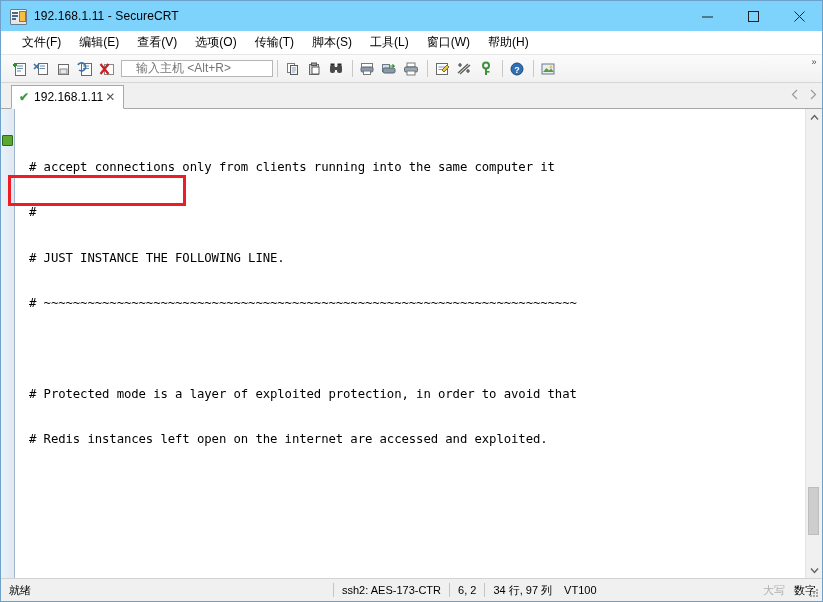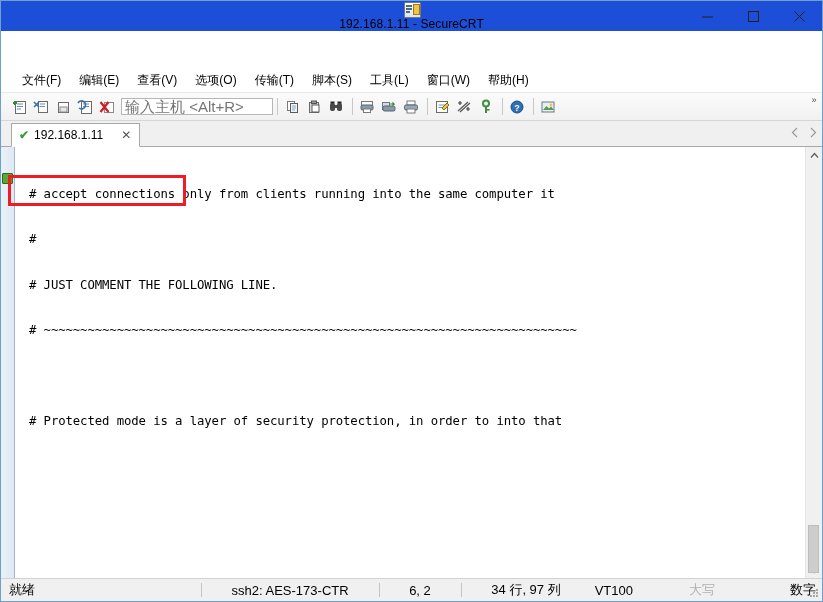--- a/index.html
+++ b/index.html
@@ -31,26 +31,25 @@
     border: 1px solid #6ea0cc;
     background: #ffffff;
     display: flex;
     flex-direction: column;
   }
 
   
   .titlebar {
     height: 30px;
     min-height: 30px;
-    background: #1d4ed8;
+    background: #7dd3fc;
     display: flex;
     align-items: center;
     position: relative;
     border-bottom: 1px solid #ffffff;
-    flex-direction: column;
   }
   .app-icon {
     width: 16px; height: 16px;
     margin-left: 9px;
     margin-right: 8px;
     position: relative;
     flex: 0 0 auto;
   }
   .app-icon .ic-body {
     position: absolute; left: 0; top: 1px;
@@ -97,21 +96,20 @@
 
   
   .menubar {
     height: 22px;
     min-height: 22px;
     background: #ffffff;
     display: flex;
     align-items: center;
     padding-left: 12px;
     border-bottom: 1px solid #e8e8e8;
-    margin-top: 38px;
   }
   .menu-item {
     font-size: 12px;
     color: #000000;
     padding: 2px 9px 3px 9px;
     cursor: default;
     white-space: nowrap;
   }
 
   
@@ -138,23 +136,23 @@
     width: 1px; height: 17px;
     background: #c8c8c8;
     margin: 0 4px;
   }
   .host-input {
     width: 152px;
     height: 17px;
     margin-left: 2px;
     border: 1px solid #b6b6b6;
     background: #ffffff;
-    font-size: 15px;
+    font-size: 12px;
     color: #8b8b8b;
-    padding: 0 3px;
+    padding: 0 14px;
     line-height: 17px;
     box-sizing: border-box;
     overflow: hidden;
     white-space: nowrap;
   }
   .tb-overflow {
     position: absolute;
     right: 3px;
     top: 2px;
     width: 10px;
@@ -189,21 +187,21 @@
     box-sizing: border-box;
     position: relative;
     top: 1px;
   }
   .tab-check {
     color: #3f9a3f;
     font-size: 12px;
     margin-right: 5px;
     font-weight: bold;
   }
-  .tab-label { margin-right: 16px; }
+  .tab-label { margin-right: 0; }
   .tab-close {
     color: #555;
     font-size: 12px;
     line-height: 10px;
     padding: 1px 2px;
     cursor: default;
   }
   .tab-navs {
     position: absolute;
     right: 4px;
@@ -262,21 +260,21 @@
     border-left: 1px solid #ffffff;
     position: relative;
   }
   .terminal {
     flex: 1 1 auto;
     background: #ffffff;
     color: #000000;
     font-family: "DejaVu Sans Mono", "Liberation Mono", monospace;
     font-size: 12.3px;
     line-height: 15.1px;
-    padding: 10px 0 0 13px;
+    padding: 21px 0 0 13px;
     white-space: pre;
     overflow: hidden;
     box-sizing: border-box;
     letter-spacing: -0.1px;
   }
   .term-line { height: 15.1px; }
 
   
   .vscroll {
     width: 16px;
@@ -317,42 +315,41 @@
   }
 
   
   .statusbar {
     height: 22px;
     min-height: 22px;
     background: #f0f0f0;
     border-top: 1px solid #d2d2d2;
     display: flex;
     align-items: center;
-    font-size: 13px;
+    font-size: 11px;
     color: #000;
     position: relative;
-    gap: 22px;
   }
   .st-cell {
     display: flex;
     align-items: center;
     height: 16px;
     padding: 0 6px;
     white-space: nowrap;
   }
   .st-ready { width: 330px; padding-left: 8px; box-sizing: border-box; }
   .st-div {
     width: 1px;
     height: 14px;
     background: #c4c4c4;
     margin: 0 2px;
   }
   .st-spacer { flex: 1 1 auto; }
   .st-caps { color: #b0b0b0; padding-right: 3px; }
-  .st-num { color: #000000; padding-right: 6px; margin-left: 44px; }
+  .st-num { color: #000000; padding-right: 6px; }
   .st-grip {
     position: absolute;
     right: 2px; bottom: 2px;
     width: 12px; height: 12px;
   }
   .st-grip i {
     position: absolute;
     width: 2px; height: 2px;
     background: #a6a6a6;
   }
@@ -578,24 +575,25 @@
 
       <div class="sidestrip">
         <div class="sidestrip-icon"></div>
         <div class="sidestrip-label">会话管理器</div>
       </div>
 
       <div class="term-wrap">
         <div class="terminal">
           <div class="term-line"># accept connections only from clients running into the same computer it</div>
           <div class="term-line">#</div>
-          <div class="term-line"># JUST COMMENT THE FOLLOWING LINE.</div>
+          <div class="term-line"># JUST INSTANCE THE FOLLOWING LINE.</div>
           <div class="term-line"># ~~~~~~~~~~~~~~~~~~~~~~~~~~~~~~~~~~~~~~~~~~~~~~~~~~~~~~~~~~~~~~~~~~~~~~~~~</div>
           <div class="term-line"></div>
-          <div class="term-line"># Protected mode is a layer of security protection, in order to into that</div>
+          <div class="term-line"># Protected mode is a layer of exploited protection, in order to avoid that</div>
+          <div class="term-line"># Redis instances left open on the internet are accessed and exploited.</div>
           
           
           
           
           
           
           
           
           
           

